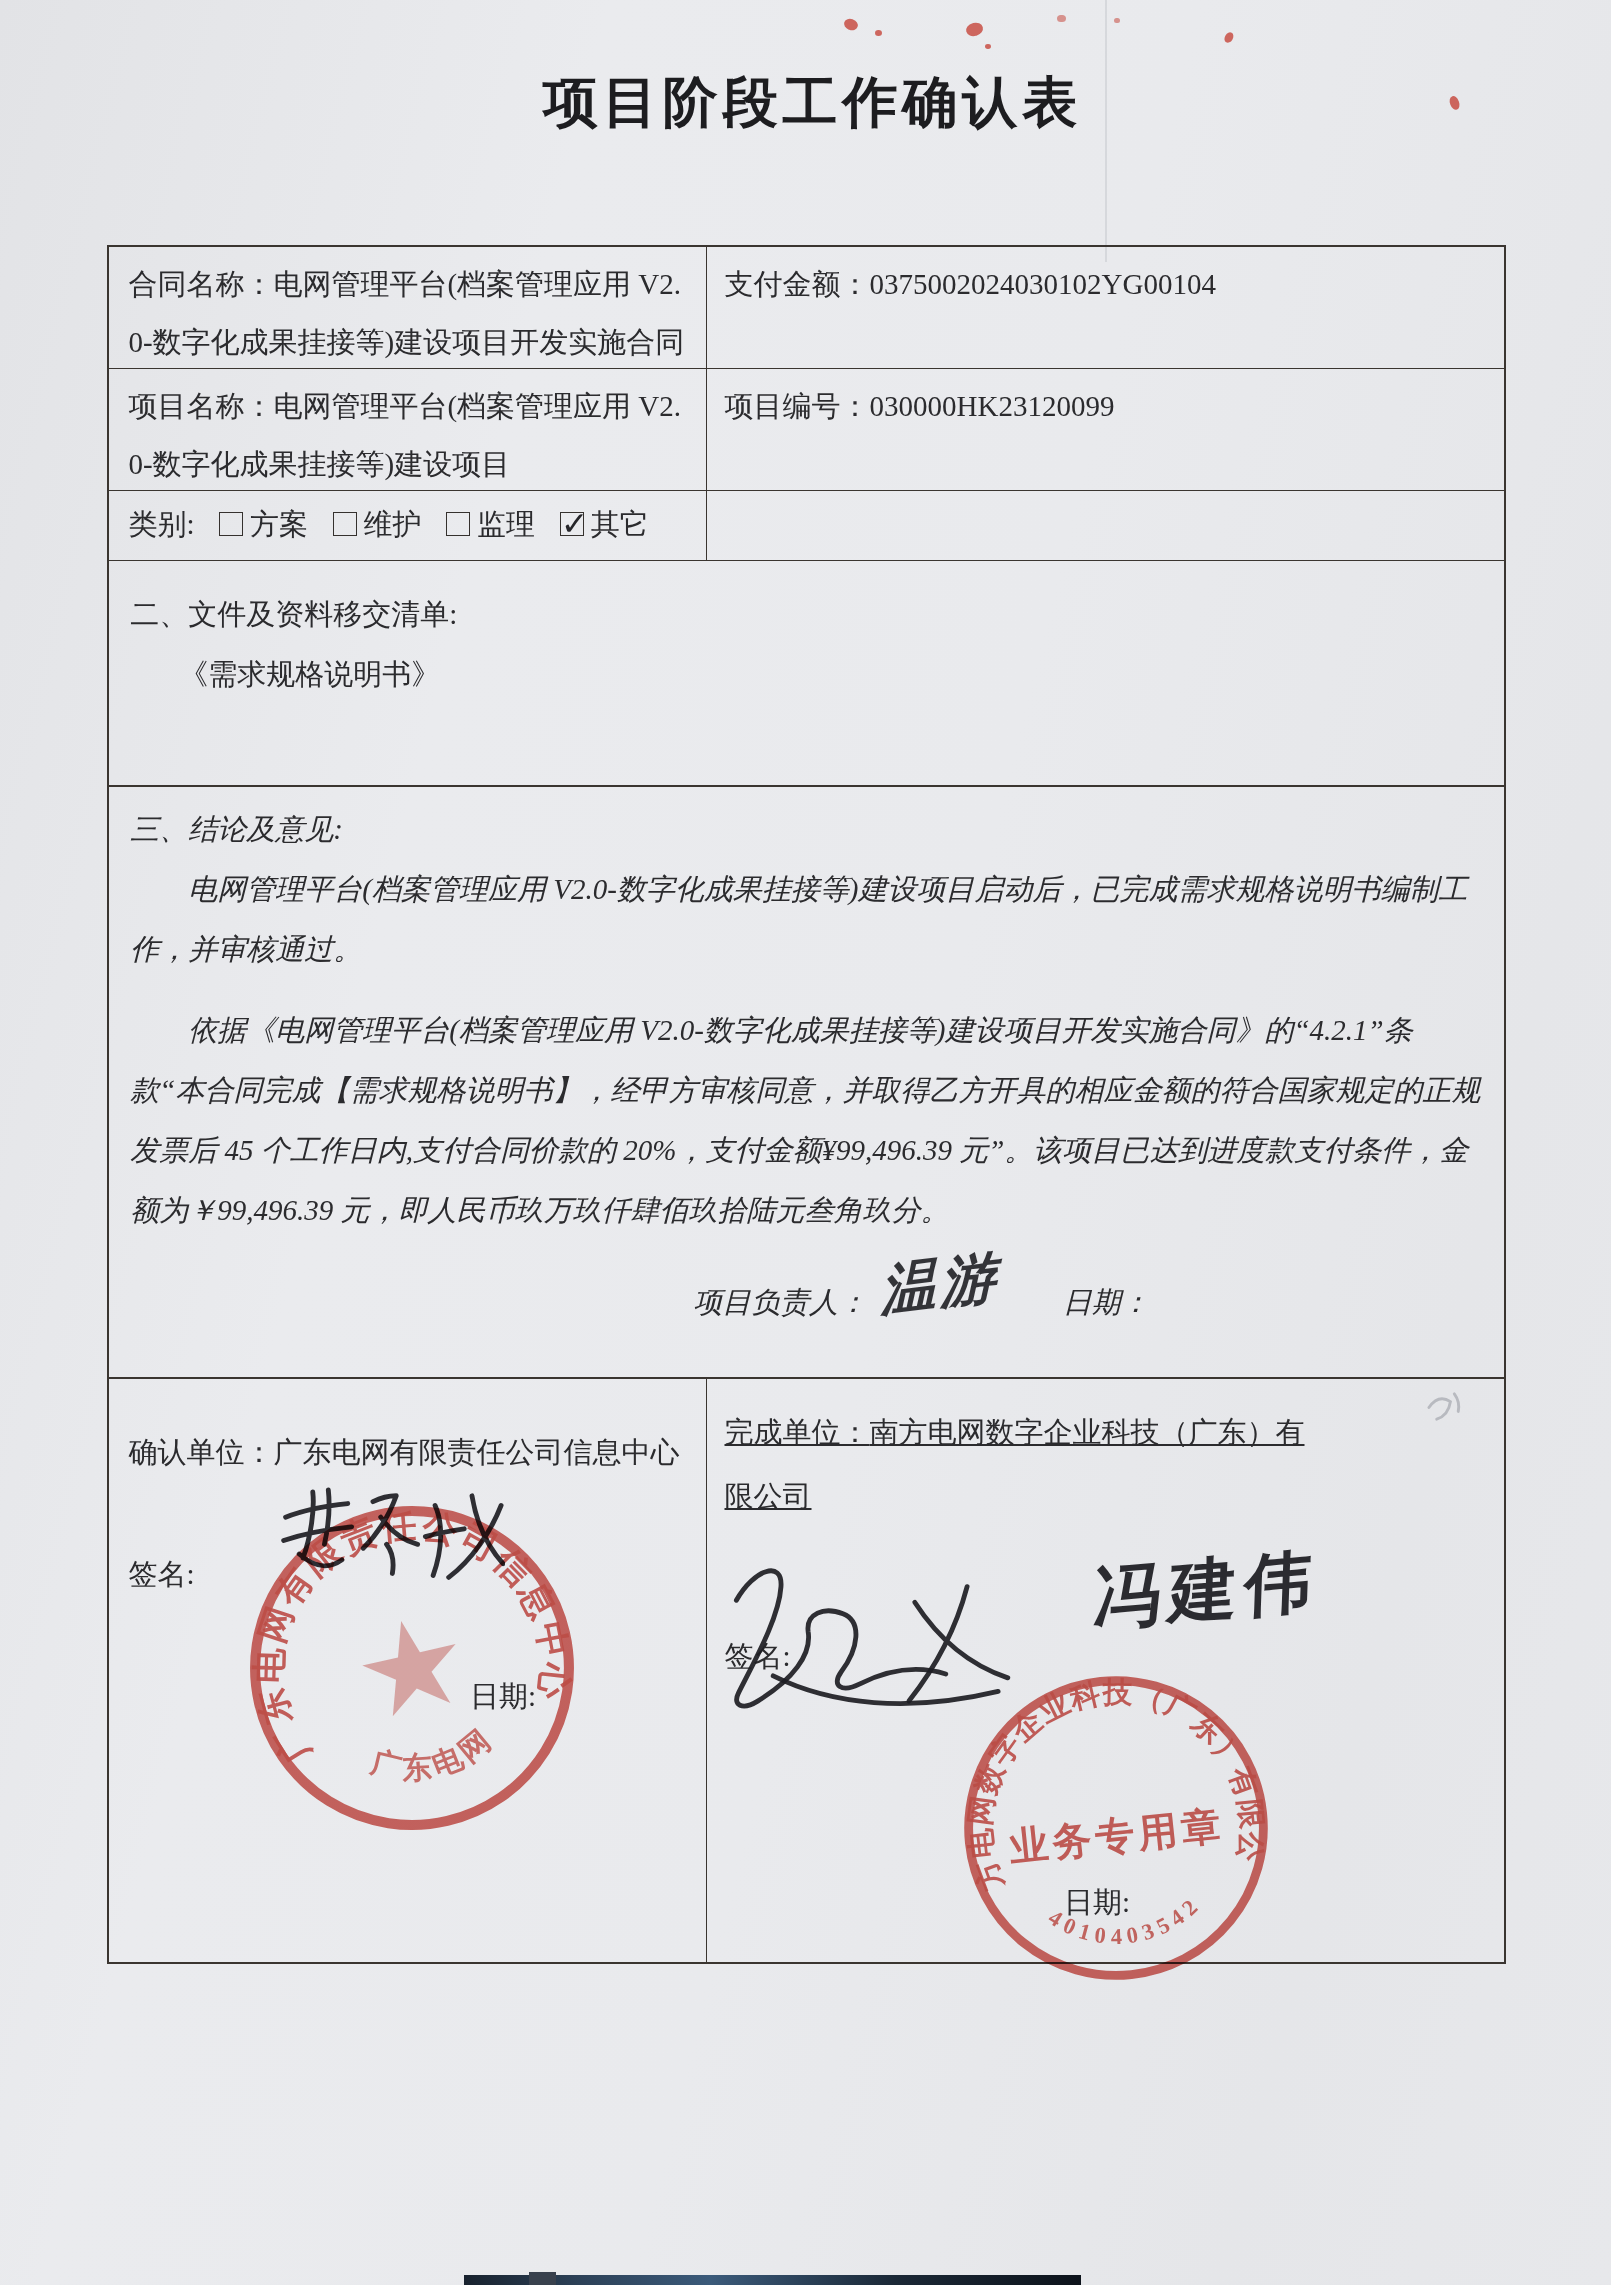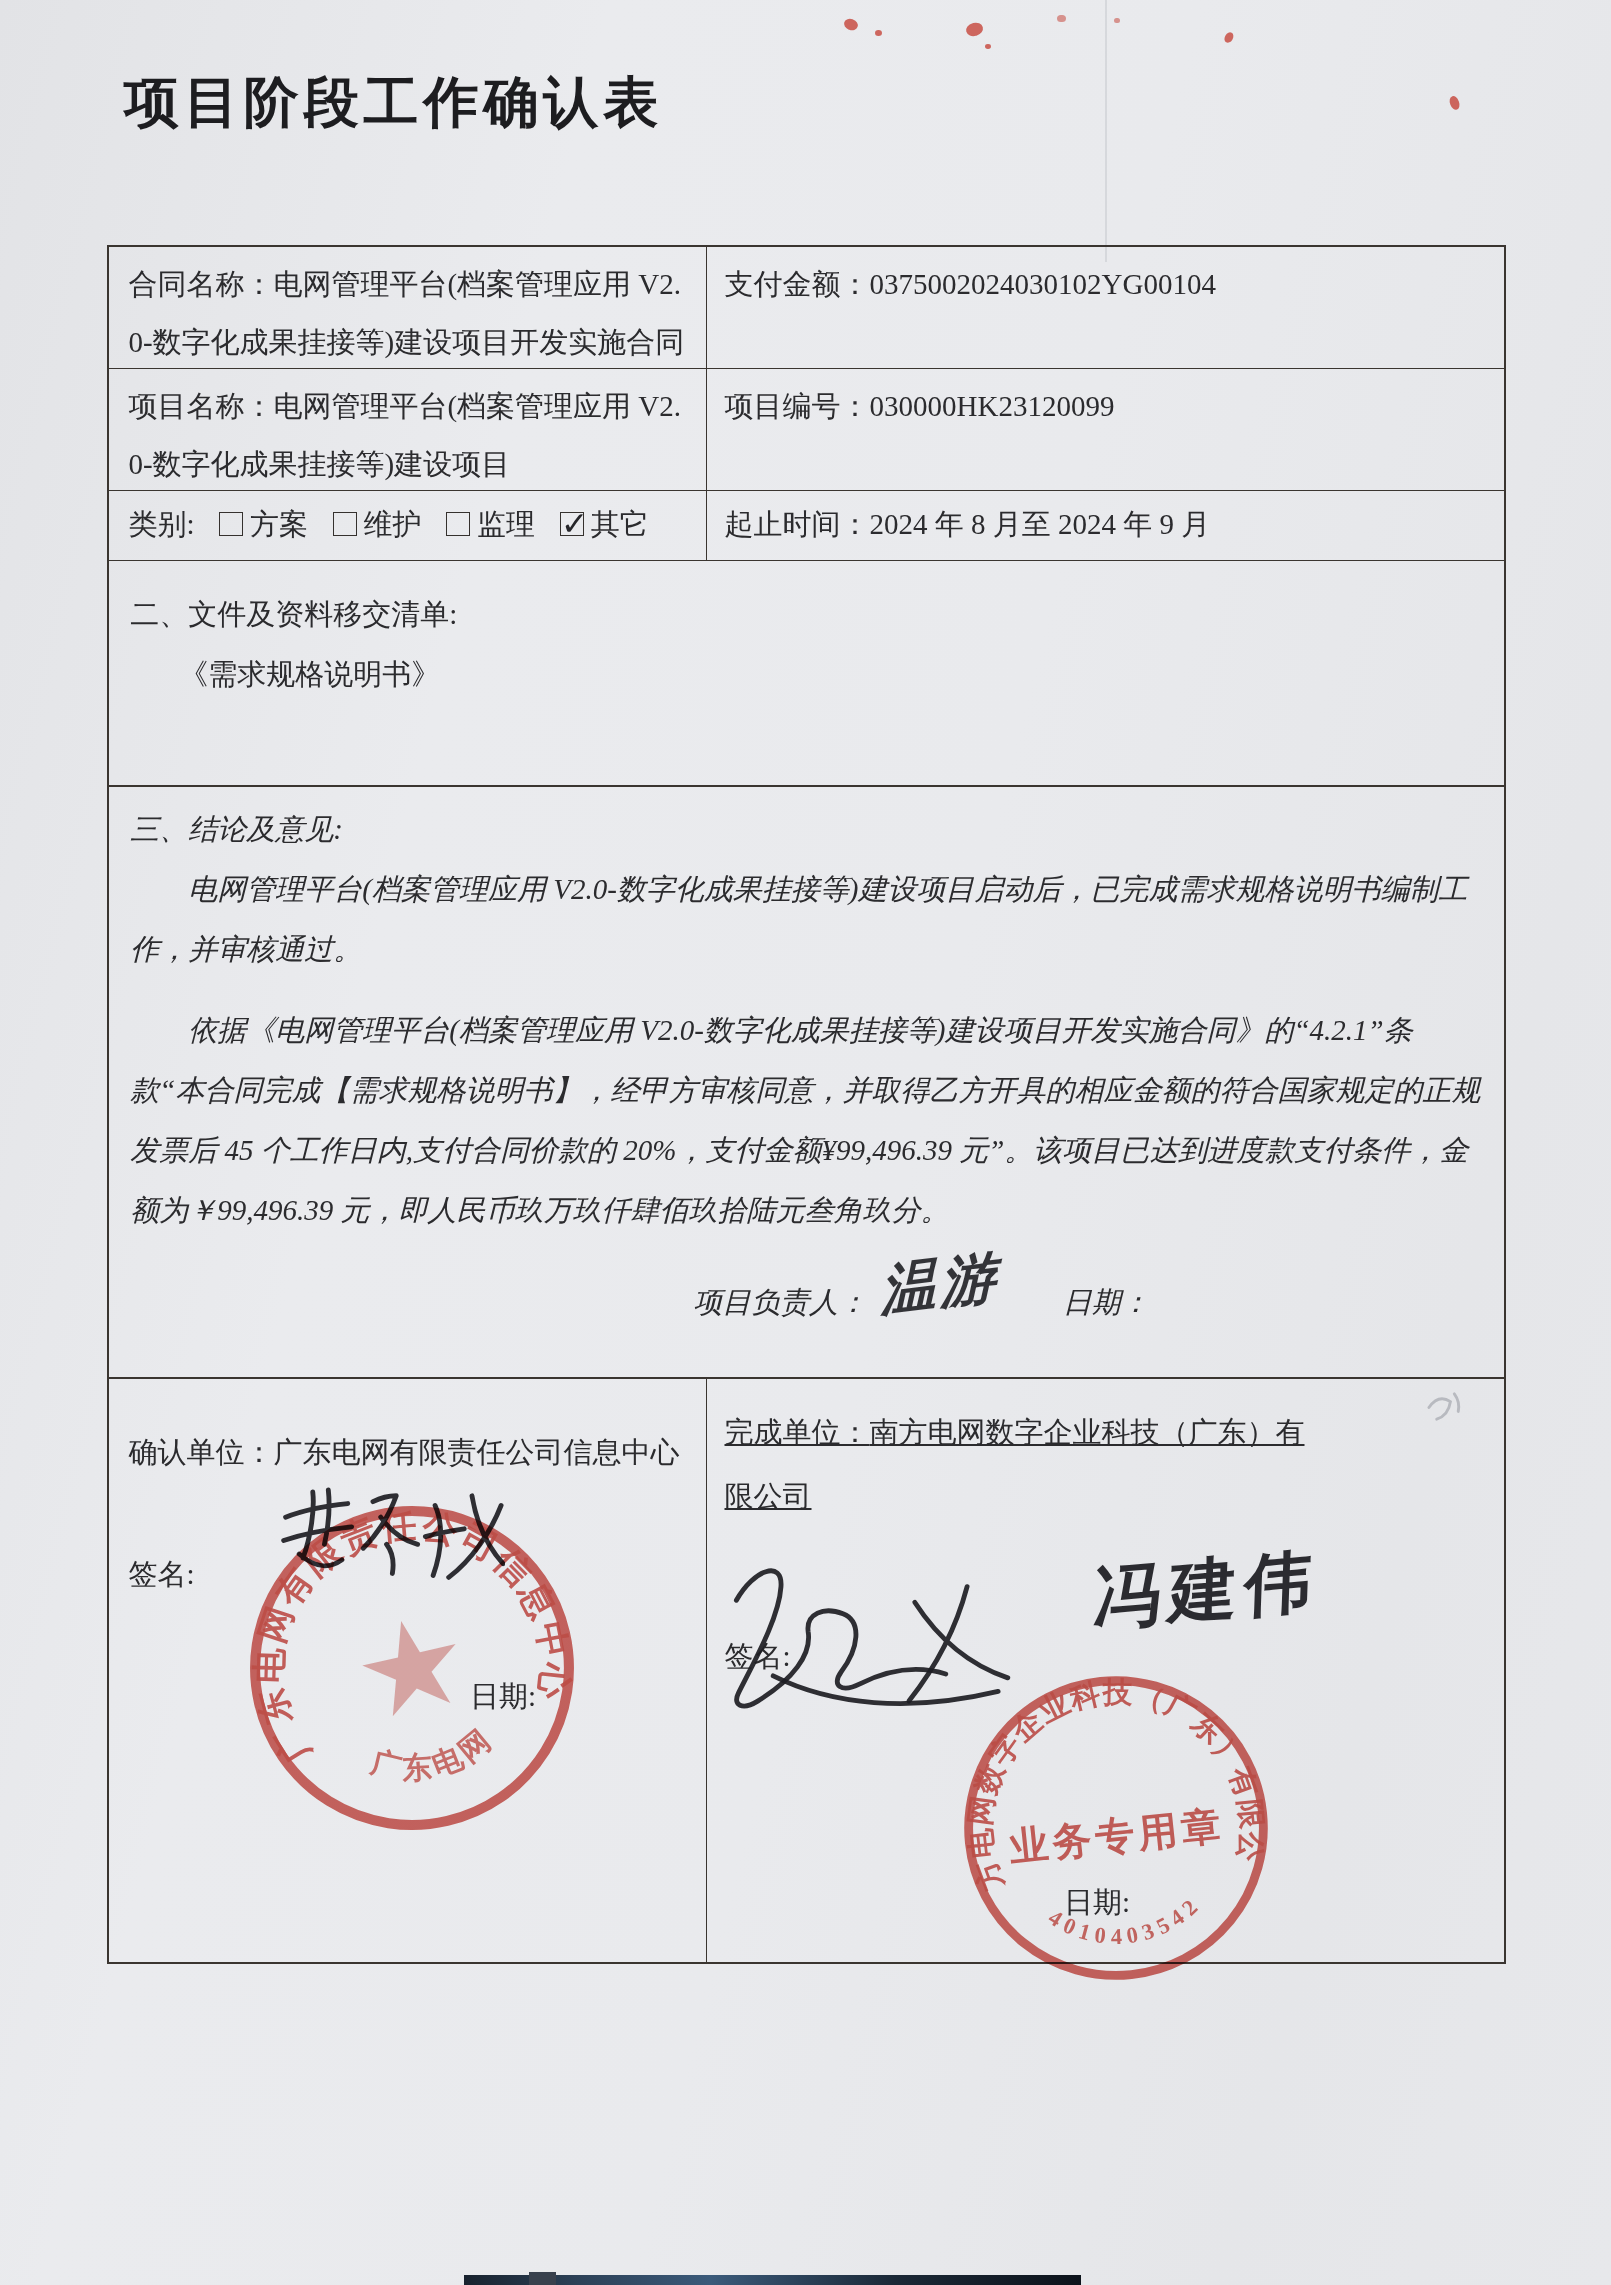--- a/index.html
+++ b/index.html
@@ -4,22 +4,22 @@
 <style>
   html,body{margin:0;padding:0;}
   body{
     width:1612px;height:2285px;position:relative;overflow:hidden;
     background:linear-gradient(104deg,#e2e3e6 0%,#eaebee 28%,#e9eaed 55%,#e5e6e9 82%,#e7e8eb 100%);
     font-family:"Liberation Serif","DejaVu Serif",serif;
     color:#2b2b2e;
   }
   *{box-sizing:border-box;}
   .page-title{
-    position:absolute;top:66px;left:124px;width:1399px;
-    font-size:55px;font-weight:bold;letter-spacing:4.9px;color:#1d1d20;
+    position:absolute;top:66px;left:113px;width:1399px;
+    text-align:center;font-size:55px;font-weight:bold;letter-spacing:4.9px;color:#1d1d20;
   }
   .crease{position:absolute;left:1105px;top:0;width:1.9px;height:262px;background:rgba(110,116,128,.15);}
   
   .doc-table{
     position:absolute;left:107px;top:245px;width:1399px;
     border:2.9px solid #3a3530;font-size:29px;line-height:58px;
   }
   .row{display:flex;border-bottom:1.9px solid #3a3530;position:relative;}
   .row:last-child{border-bottom:none;}
   .r1{height:122px}.r2{height:122px}.r3{height:70px}
@@ -109,21 +109,20 @@
   </div>
 
   <div class="row r3">
     <div class="cell-l">
       <span>类别:</span>
       <span class="cat-opt"><span class="cb"></span><span>方案</span></span>
       <span class="cat-opt"><span class="cb"></span><span>维护</span></span>
       <span class="cat-opt"><span class="cb"></span><span>监理</span></span>
       <span class="cat-opt"><span class="cb checked"></span><span>其它</span></span>
     </div>
-    <div class="cell-r"><span>起止时间：</span><span>2024 年 8 月至 2024 年 9 月</span></div>
   </div>
 
 
   <div class="row r5">
     <div class="full-cell">
       <div class="sec-head">二、文件及资料移交清单:</div>
       <div class="sec-body ml-indent">《需求规格说明书》</div>
     </div>
   </div>
 

